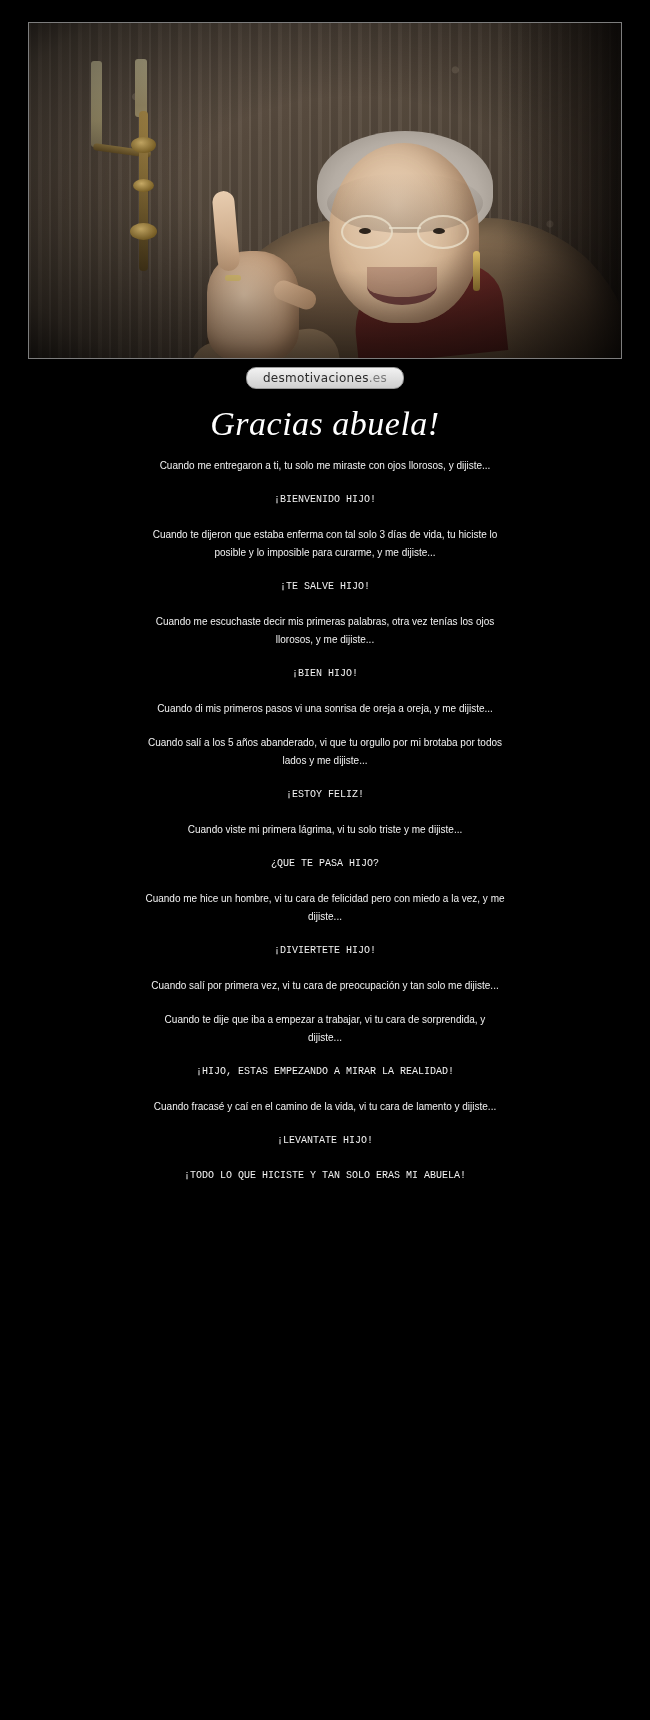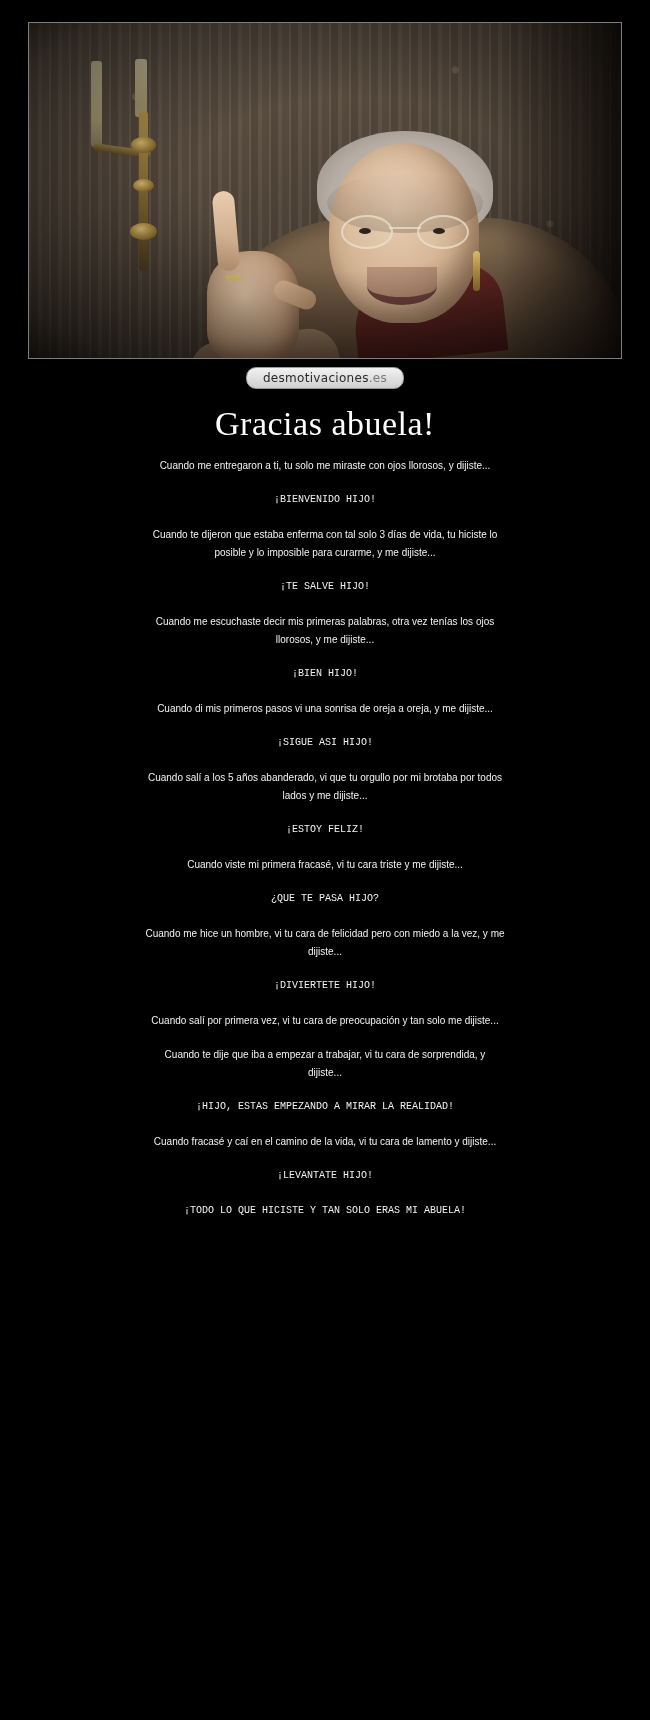--- a/index.html
+++ b/index.html
@@ -256,20 +256,21 @@
   .watermark .suffix { color: #7a7a7a; }
   
   .title {
     text-align: center;
     font-family: "Liberation Serif", serif;
     font-size: 34px;
     font-weight: normal;
     color: #ffffff;
     margin: 16px 0 14px 0;
     letter-spacing: 0.5px;
+    font-style: italic;
   }
   .body {
     width: 594px;
     margin: 0 auto;
     text-align: center;
     font-size: 10px;
     line-height: 18px;
     color: #f2f2f2;
   }
   .para {
@@ -335,24 +336,23 @@
   <h1 class="title">Gracias abuela!</h1>
 
   <div class="body">
     <p class="para">Cuando me entregaron a ti, tu solo me miraste con ojos llorosos, y dijiste...</p>
     <p class="para answer">¡BIENVENIDO HIJO!</p>
     <p class="para">Cuando te dijeron que estaba enferma con tal solo 3 días de vida, tu hiciste lo<br>posible y lo imposible para curarme, y me dijiste...</p>
     <p class="para answer">¡TE SALVE HIJO!</p>
     <p class="para">Cuando me escuchaste decir mis primeras palabras, otra vez tenías los ojos<br>llorosos, y me dijiste...</p>
     <p class="para answer">¡BIEN HIJO!</p>
     <p class="para">Cuando di mis primeros pasos vi una sonrisa de oreja a oreja, y me dijiste...</p>
-    <p class="para answer">¡SIGUE ASI HIJO!</p>
     <p class="para">Cuando salí a los 5 años abanderado, vi que tu orgullo por mi brotaba por todos<br>lados y me dijiste...</p>
     <p class="para answer">¡ESTOY FELIZ!</p>
-    <p class="para">Cuando viste mi primera fracasé, vi tu cara triste y me dijiste...</p>
+    <p class="para">Cuando viste mi primera lágrima, vi tu solo triste y me dijiste...</p>
     <p class="para answer">¿QUE TE PASA HIJO?</p>
     <p class="para">Cuando me hice un hombre, vi tu cara de felicidad pero con miedo a la vez, y me<br>dijiste...</p>
     <p class="para answer">¡DIVIERTETE HIJO!</p>
     <p class="para">Cuando salí por primera vez, vi tu cara de preocupación y tan solo me dijiste...</p>
     <p class="para">Cuando te dije que iba a empezar a trabajar, vi tu cara de sorprendida, y<br>dijiste...</p>
     <p class="para answer">¡HIJO, ESTAS EMPEZANDO A MIRAR LA REALIDAD!</p>
     <p class="para">Cuando fracasé y caí en el camino de la vida, vi tu cara de lamento y dijiste...</p>
     <p class="para answer">¡LEVANTATE HIJO!</p>
     <p class="para answer">¡TODO LO QUE HICISTE Y TAN SOLO ERAS MI ABUELA!</p>
   </div>

